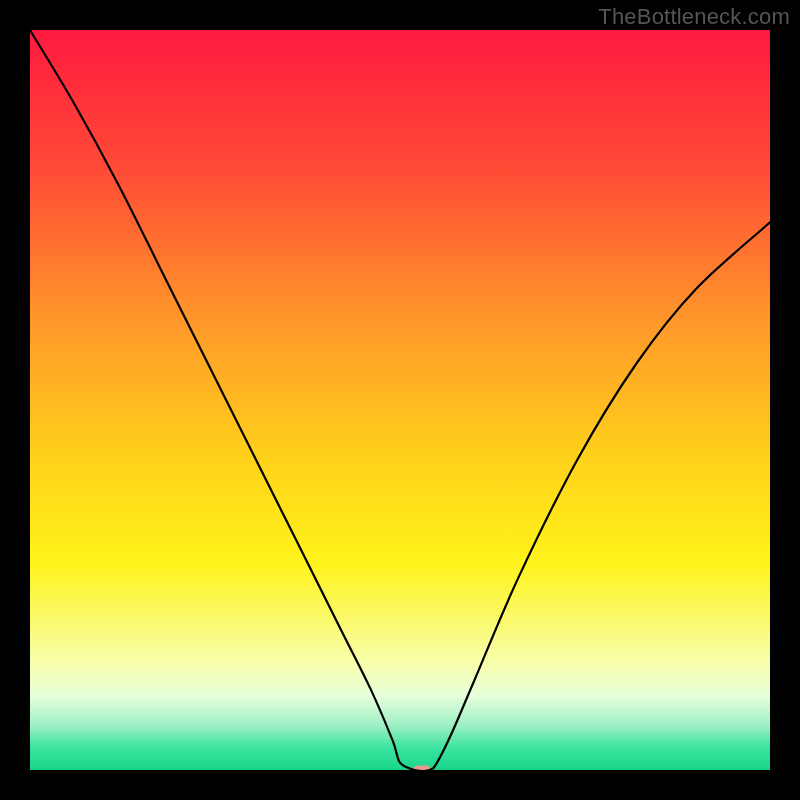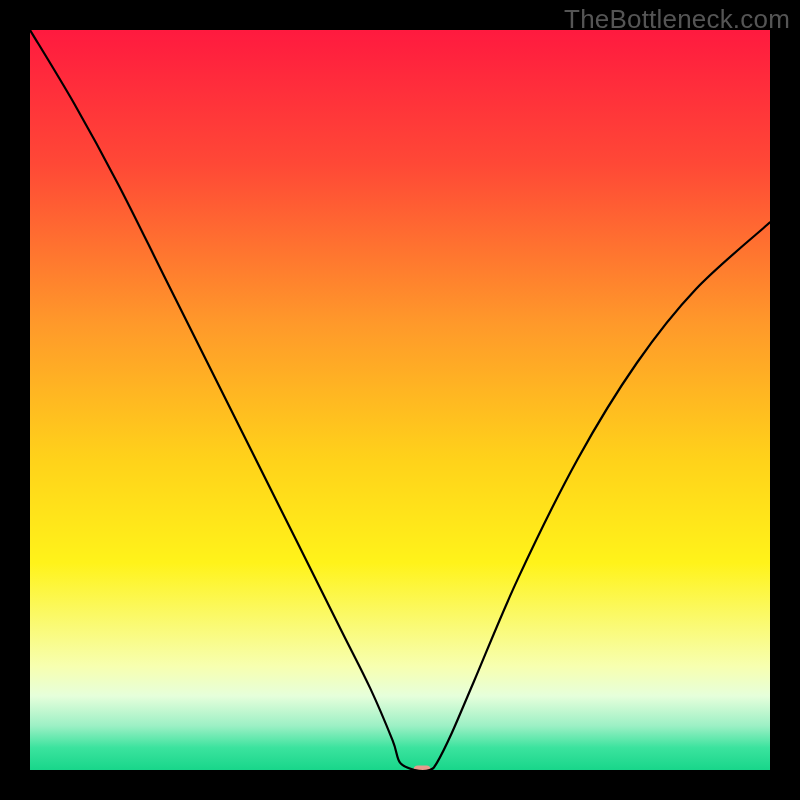--- a/index.html
+++ b/index.html
@@ -15,21 +15,21 @@
     position: relative;
     width: 800px;
     height: 800px;
     background: #000;
   }
   .watermark {
     position: absolute;
     top: 4px;
     right: 10px;
     color: #555;
-    font-size: 26px;
+    font-size: 22px;
     font-weight: 500;
     letter-spacing: 0.2px;
     z-index: 20;
   }
   .plot {
     position: absolute;
     left: 30px;
     top: 30px;
     width: 740px;
     height: 740px;

